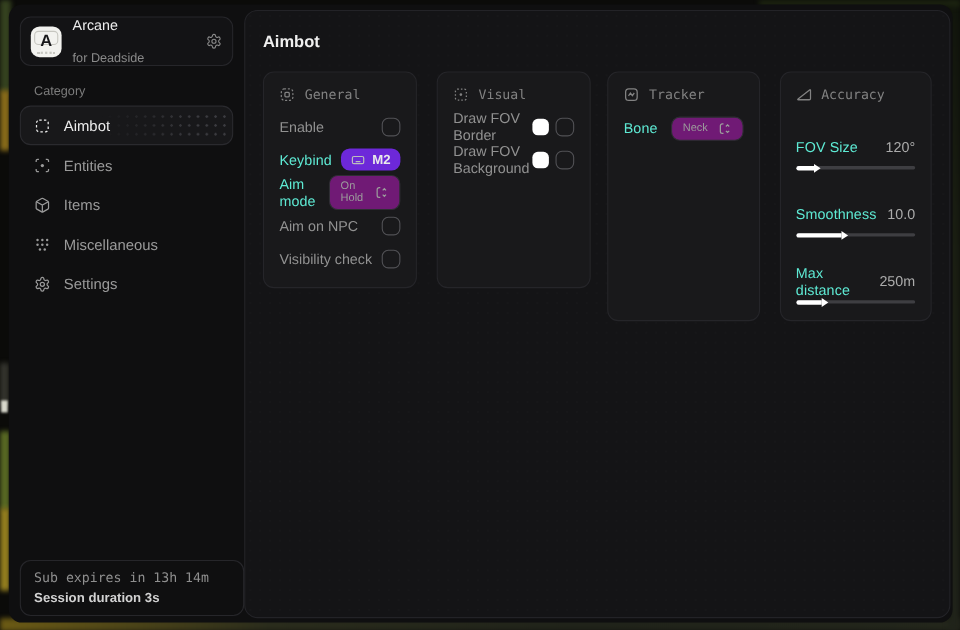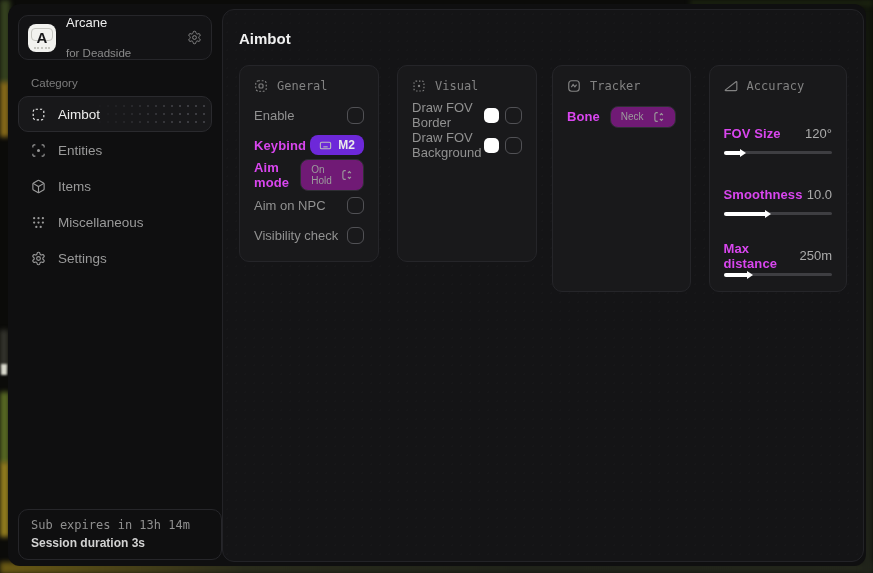--- a/index.html
+++ b/index.html
@@ -96,21 +96,21 @@
   }
   .card-header {
     display:flex; align-items:center; gap:9px; color:#828282;
     font-family:"DejaVu Sans Mono", monospace; font-size:12px; margin:2px 0 7px;
   }
   .card-header .ico { display:flex; }
 
   .row { height:30px; display:flex; align-items:center; justify-content:space-between; }
   .row-tall { height:33px; }
   .lbl { font-size:13px; color:#919191; }
-  .lbl-bright { color:#d946ef; font-weight:bold; letter-spacing:.1px; }
+  .lbl-bright { color:#5eead4; font-weight:normal; letter-spacing:.1px; }
 
   .checkbox { width:17px; height:17px; border:1.5px solid #515155; border-radius:6px; cursor:pointer; flex:none; }
   .swatch { width:15px; height:15px; border-radius:5px; cursor:pointer; flex:none; }
   .ctrl-group { display:flex; align-items:center; gap:6px; }
 
   .badge {
     display:flex; align-items:center; gap:6px; background:#6d28d9; border-radius:8px;
     padding:3px 9px; font-size:12px; font-weight:bold; color:#eaeaea; cursor:pointer;
   }
   .badge .ico { display:flex; color:#bdbdbd; }

